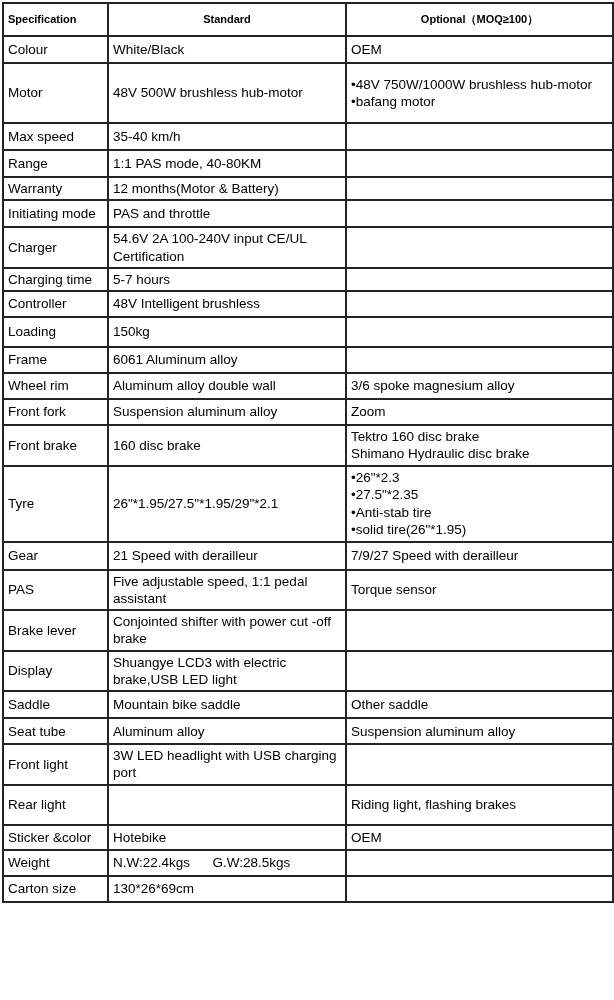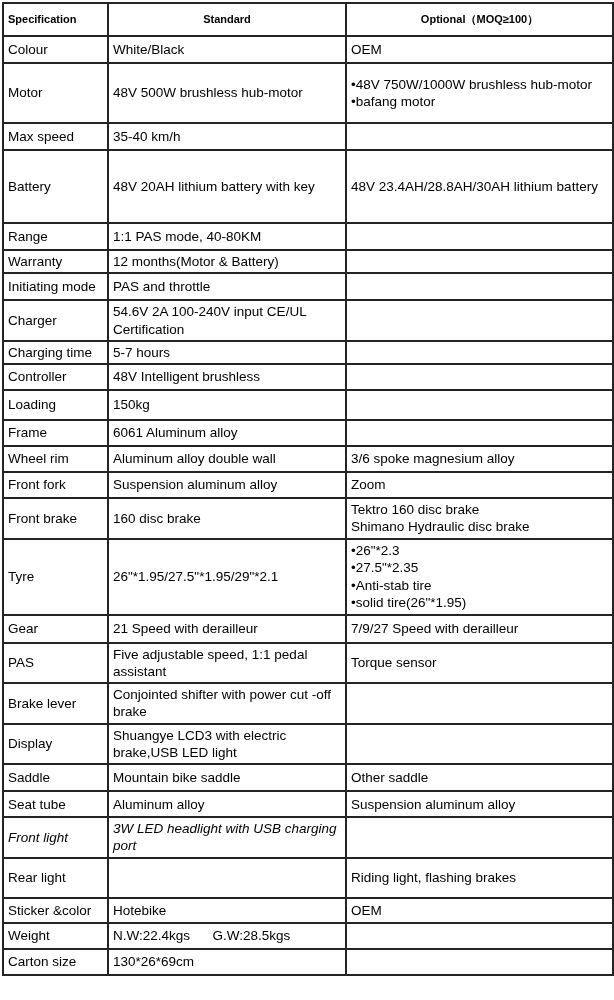--- a/index.html
+++ b/index.html
@@ -81,25 +81,20 @@
           <td>Motor</td>
           <td>48V 500W brushless hub-motor</td>
           <td>•48V 750W/1000W brushless hub-motor
 •bafang motor</td>
         </tr>
         <tr style="height: 27px; padding-left: 13px;">
           <td>Max speed</td>
           <td>35-40 km/h</td>
           <td></td>
         </tr>
-        <tr style="height: 73px;">
-          <td>Battery</td>
-          <td>48V 20AH lithium battery with key</td>
-          <td>48V 23.4AH/28.8AH/30AH lithium battery</td>
-        </tr>
         <tr style="height: 27px;">
           <td>Range</td>
           <td>1:1 PAS mode, 40-80KM</td>
           <td></td>
         </tr>
         <tr style="height: 16px; margin-top: 36px;">
           <td>Warranty</td>
           <td>12 months(Motor &amp; Battery)</td>
           <td></td>
         </tr>
@@ -180,21 +175,21 @@
         <tr style="height: 27px;">
           <td>Saddle</td>
           <td>Mountain bike saddle</td>
           <td>Other saddle</td>
         </tr>
         <tr style="height: 26px;">
           <td>Seat tube</td>
           <td>Aluminum alloy</td>
           <td>Suspension aluminum alloy</td>
         </tr>
-        <tr style="height: 40px; font-style: italic;">
+        <tr style="height: 40px;">
           <td>Front light</td>
           <td>3W LED headlight with USB charging port</td>
           <td></td>
         </tr>
         <tr style="height: 40px;">
           <td>Rear light</td>
           <td></td>
           <td>Riding light, flashing brakes</td>
         </tr>
         <tr style="height: 25px;">

